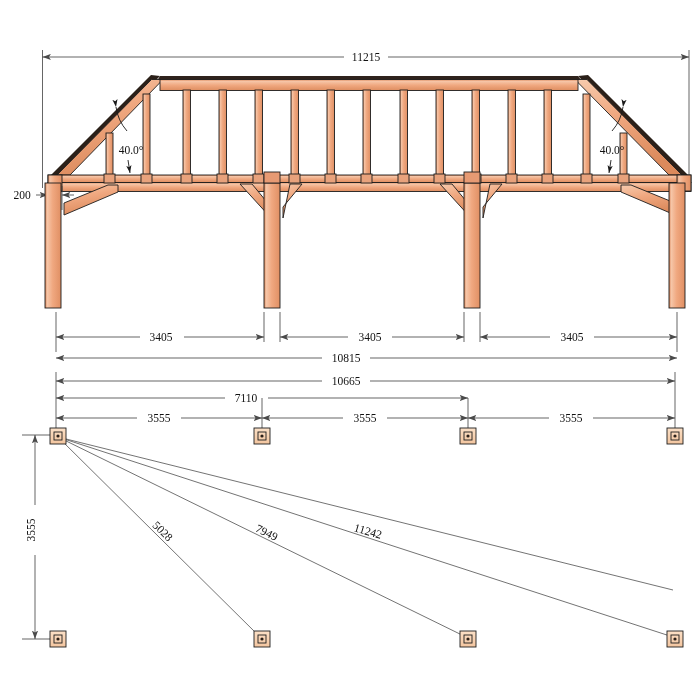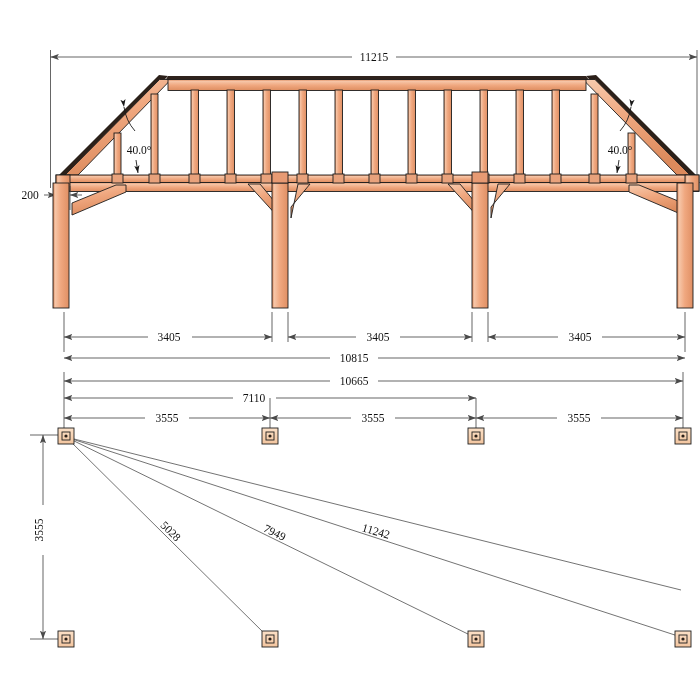--- a/index.html
+++ b/index.html
@@ -10,21 +10,20 @@
   body {
     width: 700px;
     height: 700px;
     font-family: "Liberation Serif", "DejaVu Serif", serif;
     overflow: hidden;
   }
   #drawing-root {
     position: relative;
     width: 684px;
     height: 700px;
-    margin-left: 8px;
   }
   svg#cad {
     display: block;
     width: 700px;
     height: 700px;
     background: #ffffff;
   }
   .dim-text {
     font-family: "Liberation Serif", "DejaVu Serif", serif;
     font-size: 11.5px;

